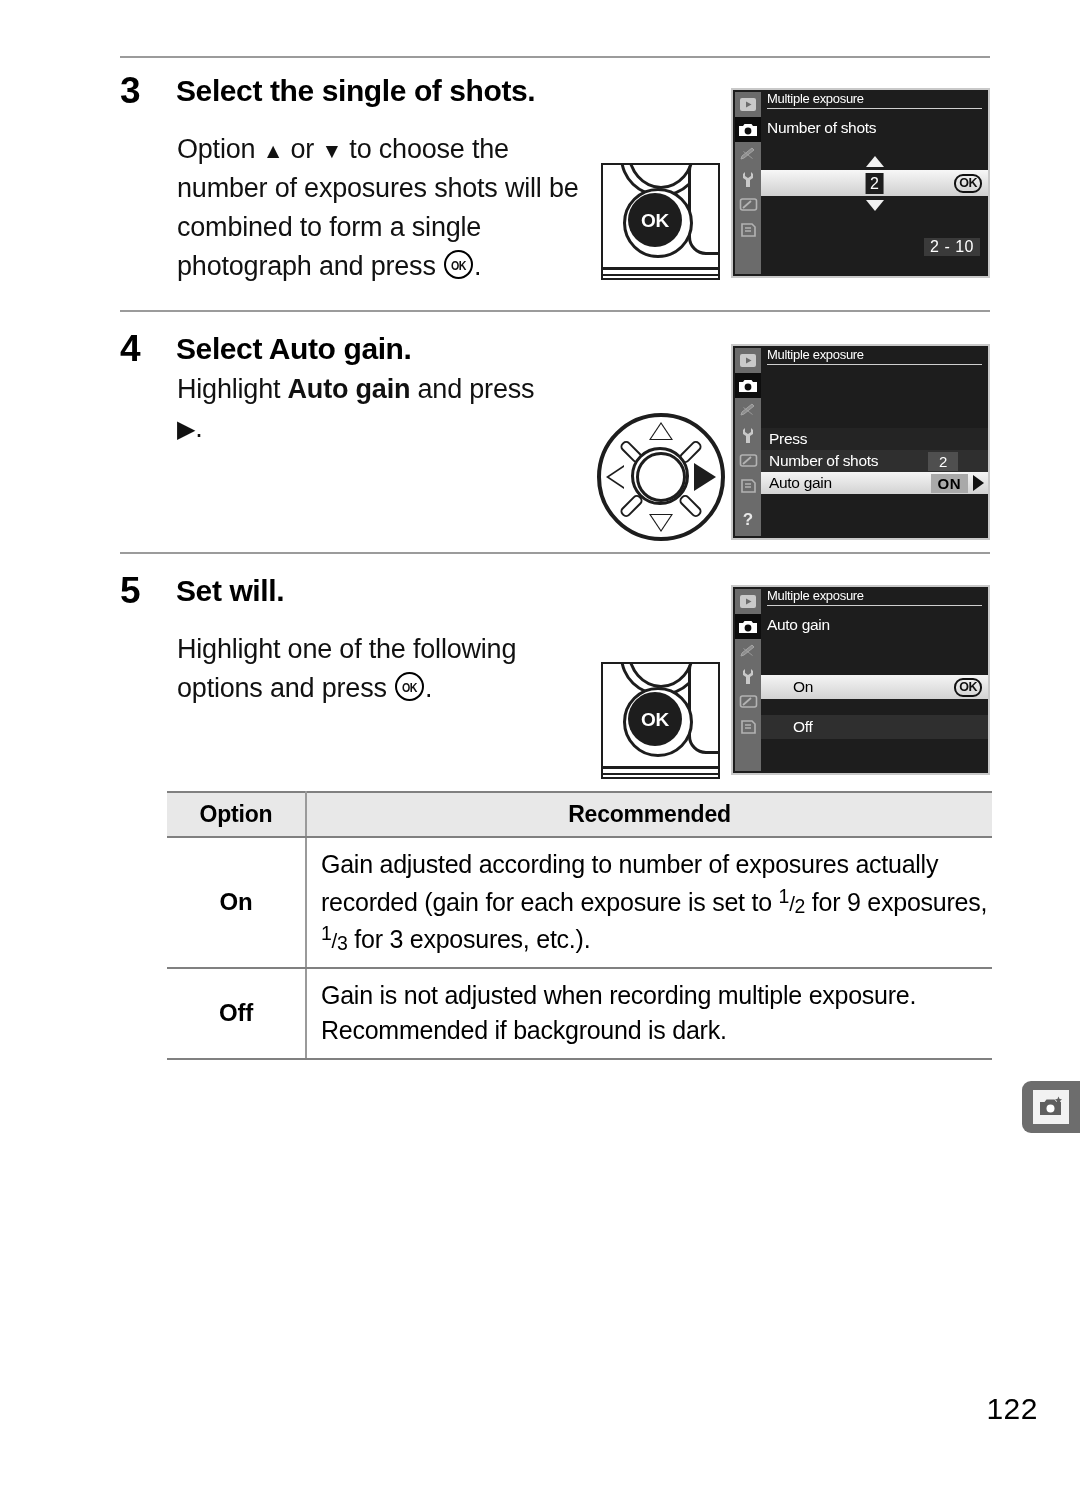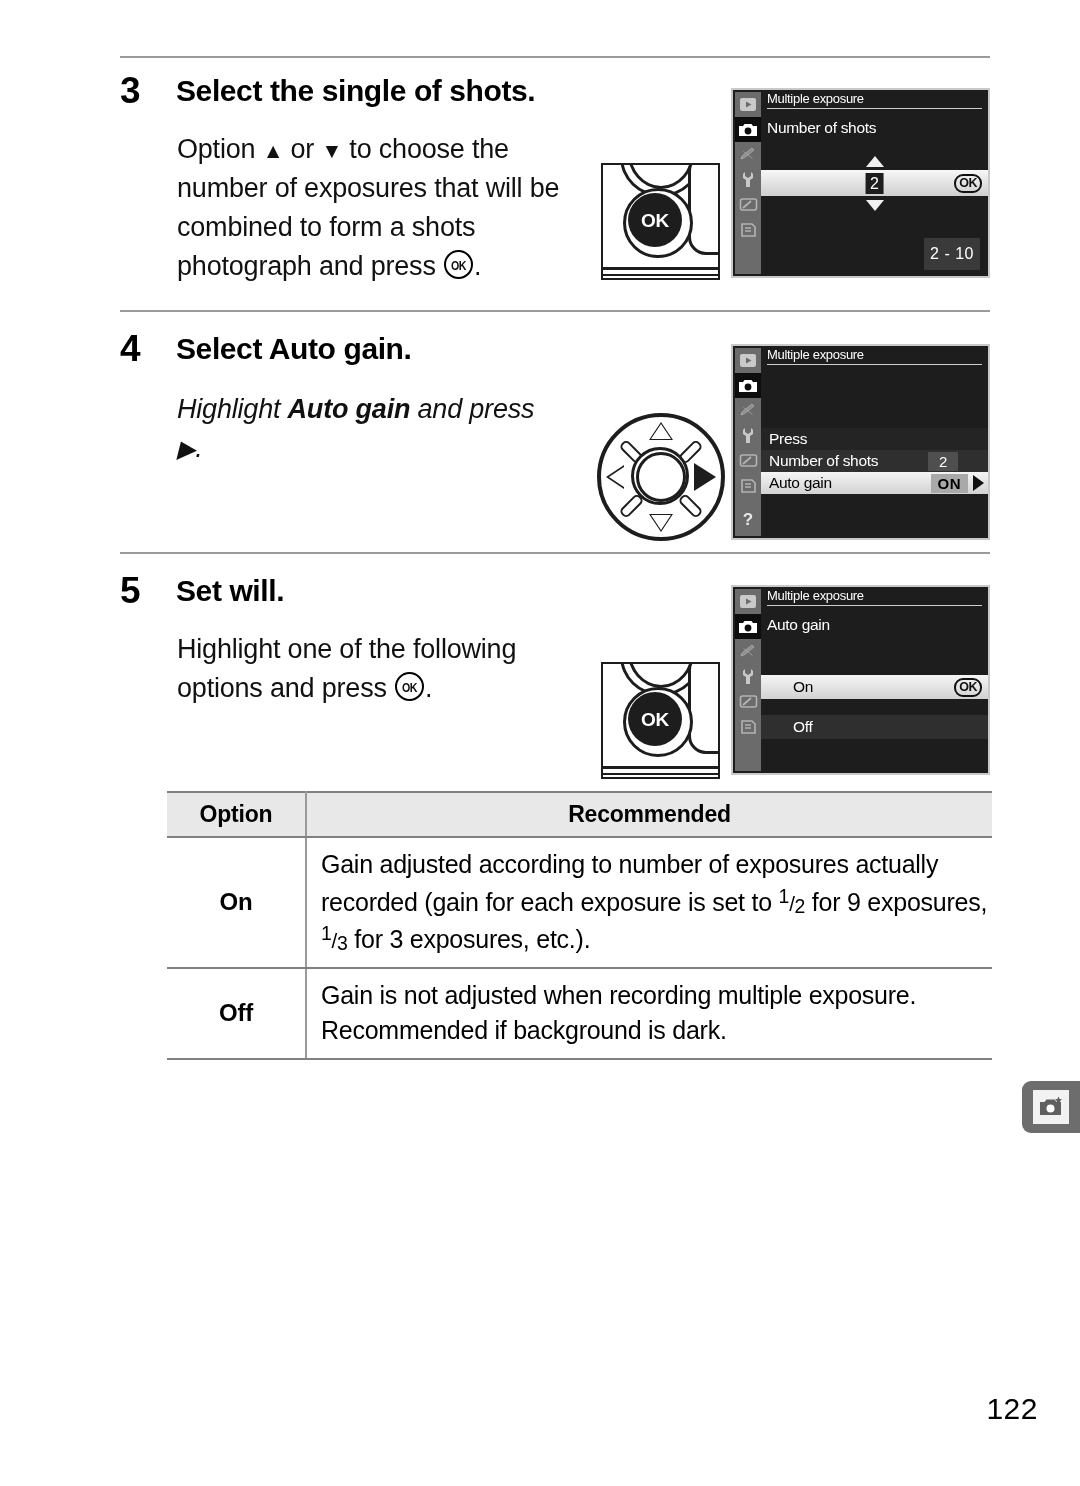--- a/index.html
+++ b/index.html
@@ -382,21 +382,21 @@
     border-left: 9px solid transparent;
     border-right: 9px solid transparent;
     border-top: 11px solid #f0f0f0;
   }
   .lcd .rangebadge {
     position: absolute;
     right: 8px;
     background: #3a3a3a;
     color: #fff;
     font-size: 16px;
-    padding: 7px 6px;
+    padding: 0 6px;
     letter-spacing: 0.5px;
   }
 
   
   .opttable {
     position: absolute;
     left: 167px;
     top: 791px;
     width: 825px;
     border-collapse: collapse;
@@ -468,21 +468,21 @@
 <div class="page">
 
   <div class="rule r1"></div>
   <div class="rule r2"></div>
   <div class="rule r3"></div>
 
   <div class="step" style="left:120px; top:72px; width:480px;">
     <div class="step-num">3</div>
     <div class="step-title">Select the single of shots.</div>
     <div class="step-body" style="top:58px; width:420px;">
-      <span>Option </span><span class="glyph-tri-up"></span><span> or </span><span class="glyph-tri-down"></span><span> to choose the number of exposures that will be combined to form a shots photograph and press </span><span class="ok-inline"></span><span>.</span>
+      <span>Option </span><span class="glyph-tri-up"></span><span> or </span><span class="glyph-tri-down"></span><span> to choose the number of exposures shots will be combined to form a single photograph and press </span><span class="ok-inline"></span><span>.</span>
     </div>
   </div>
 
   <div class="okphoto" style="left:601px; top:163px;">
     <div class="arc-top"></div>
     <div class="arc-top2"></div>
     <div class="side"></div>
     <div class="ring"></div>
     <div class="knob"></div>
     <div class="base"></div>
@@ -536,21 +536,21 @@
         <div class="okbadge" style="position:absolute;right:6px;">OK</div>
       </div>
       <div class="caret down" style="top:110px;"></div>
       <div class="rangebadge" style="top:148px;">2 - 10</div>
     </div>
   </div>
 
   <div class="step" style="left:120px; top:330px; width:480px;">
     <div class="step-num">4</div>
     <div class="step-title"><span>Select </span><span>Auto gain</span><span>.</span></div>
-    <div class="step-body" style="top:60px; width:430px;font-style:italic;">
+    <div class="step-body" style="top:40px; width:430px;">
       <span>Highlight </span><b>Auto gain</b><span> and press </span><br><span class="glyph-tri-right"></span><span>.</span>
     </div>
   </div>
 
   <div class="multisel" style="left:597px; top:413px;">
     <div class="outer"></div>
     <div class="dash d-nw"></div>
     <div class="dash d-ne"></div>
     <div class="dash d-sw"></div>
     <div class="dash d-se"></div>

